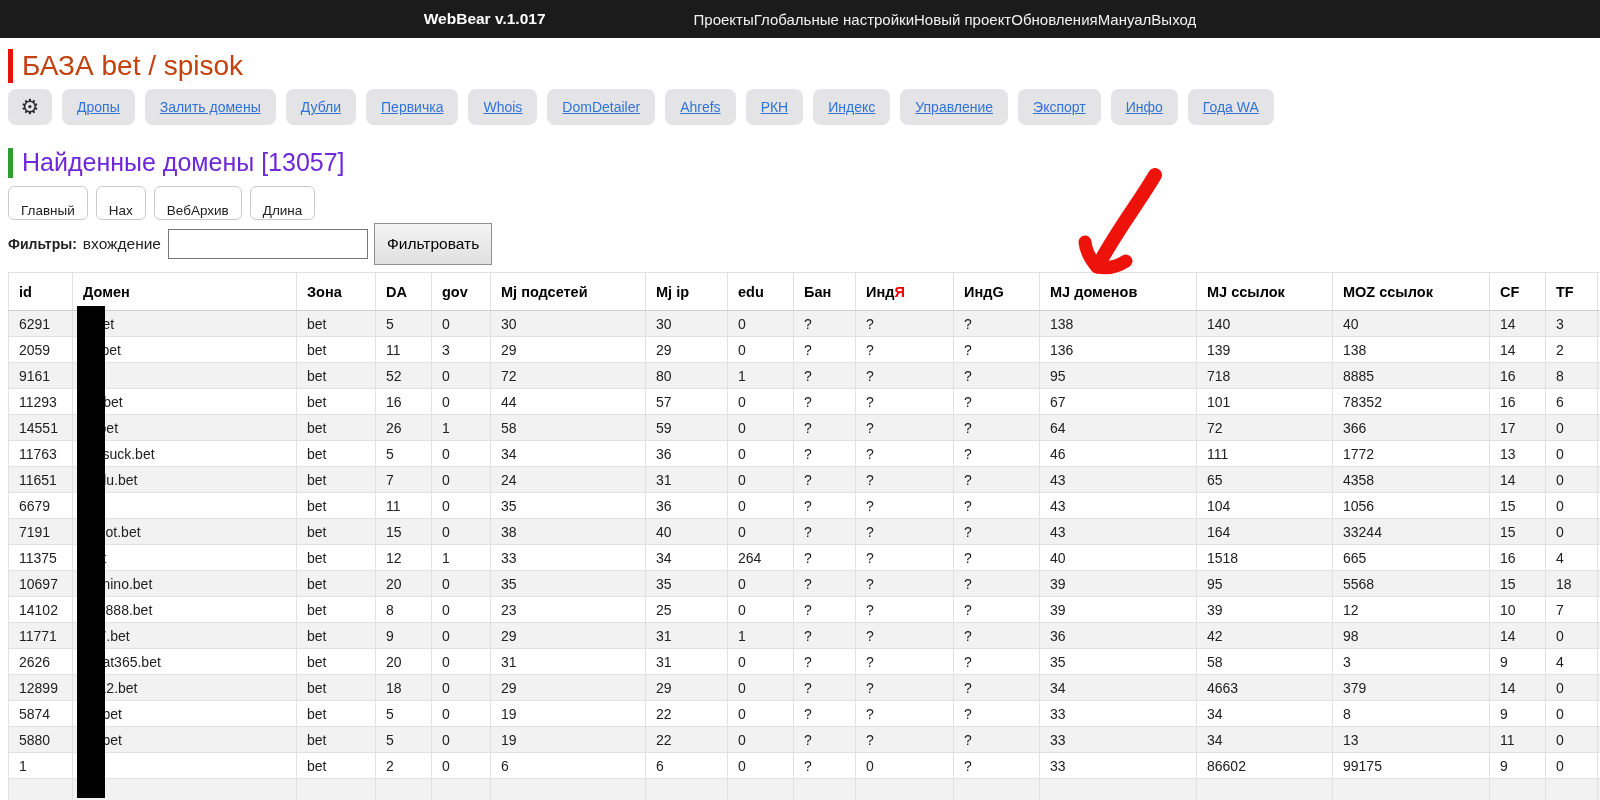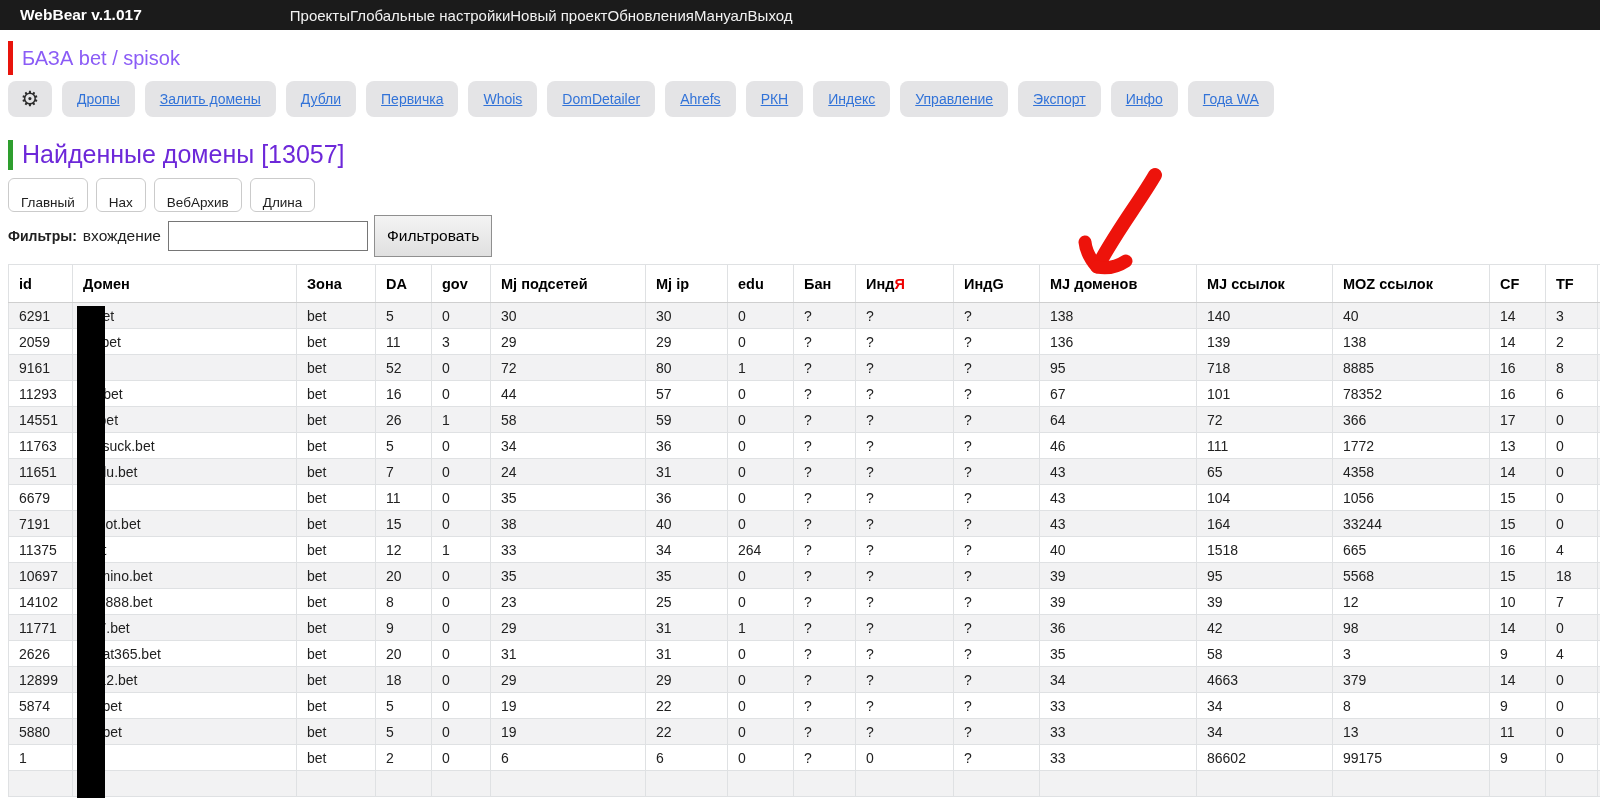--- a/index.html
+++ b/index.html
@@ -4,33 +4,33 @@
 <style>
   * { box-sizing: border-box; }
   html,body { margin:0; padding:0; }
   body {
     width:1600px; height:800px; overflow:hidden; position:relative;
     background:#fff; font-family:"Liberation Sans", sans-serif; color:#212121;
   }
 
   
   .navbar {
-    height:30px; background:#1b1b1b; display:flex; align-items:center;
-    color:#fff; font-size:15px;
+    height:38px; background:#1b1b1b; display:flex; align-items:center;
+    color:#fff; font-size:15px;justify-content:center;
   }
   .brand { margin-left:20px; font-weight:bold; font-size:15.5px; color:#fff; }
   .nav-menu { display:flex; margin-left:148px; }
   .nav-item { color:#f2f2f2; text-decoration:none; cursor:pointer; }
 
   .content { padding-left:8px; position:relative; }
 
   
   .title-row { margin-top:9px; display:flex; align-items:center; height:38px; }
   .accent-bar { width:5px; height:34px; margin-right:9px; background:#e8140c; }
-  .page-title { font-size:20px; color:#8b5cf6; }
+  .page-title { font-size:28px; color:#c2410c; }
 
   
   .toolbar { margin-top:4px; display:flex; gap:10px; align-items:center; }
   .chip {
     background:#e4e4e6; border:none; border-radius:8px; height:36px;
     padding:0 15px; font-family:inherit; font-size:14px; cursor:pointer;
     display:flex; align-items:center;
   }
   .chip-link { color:#3273d8; text-decoration:underline; }
   .gear-btn { width:44px; justify-content:center; padding:0; font-size:21px; color:#2d2d2d; }

